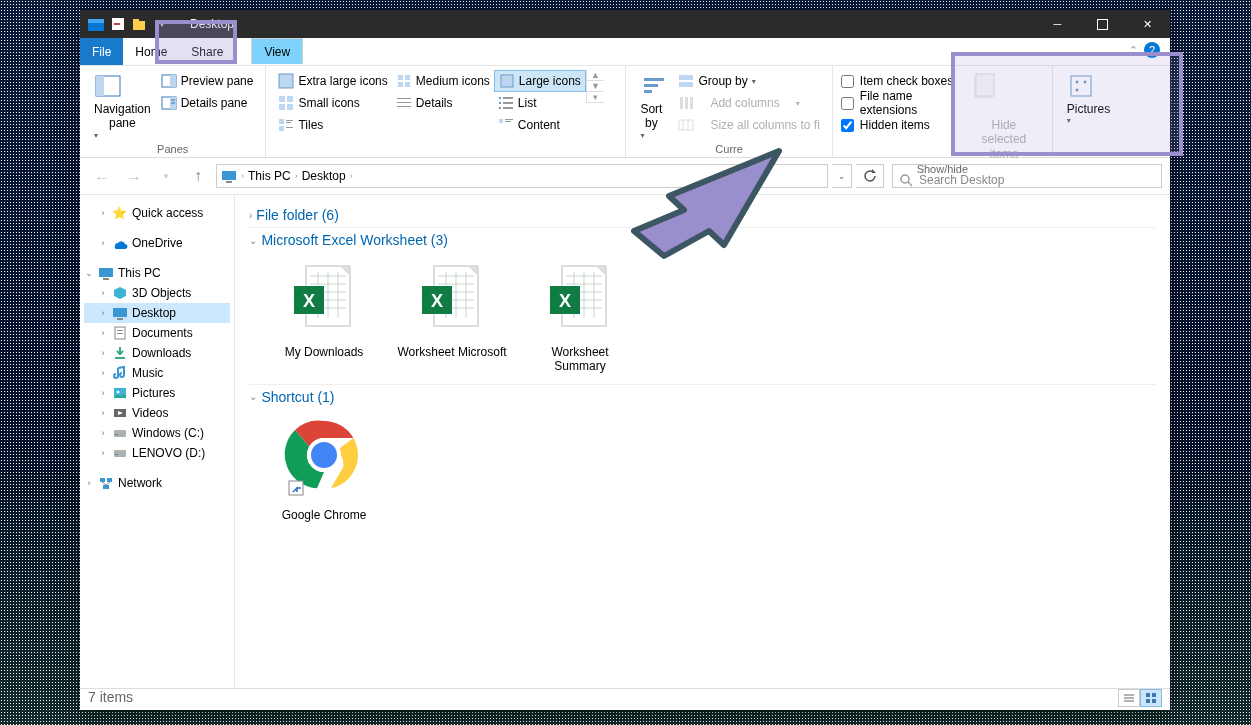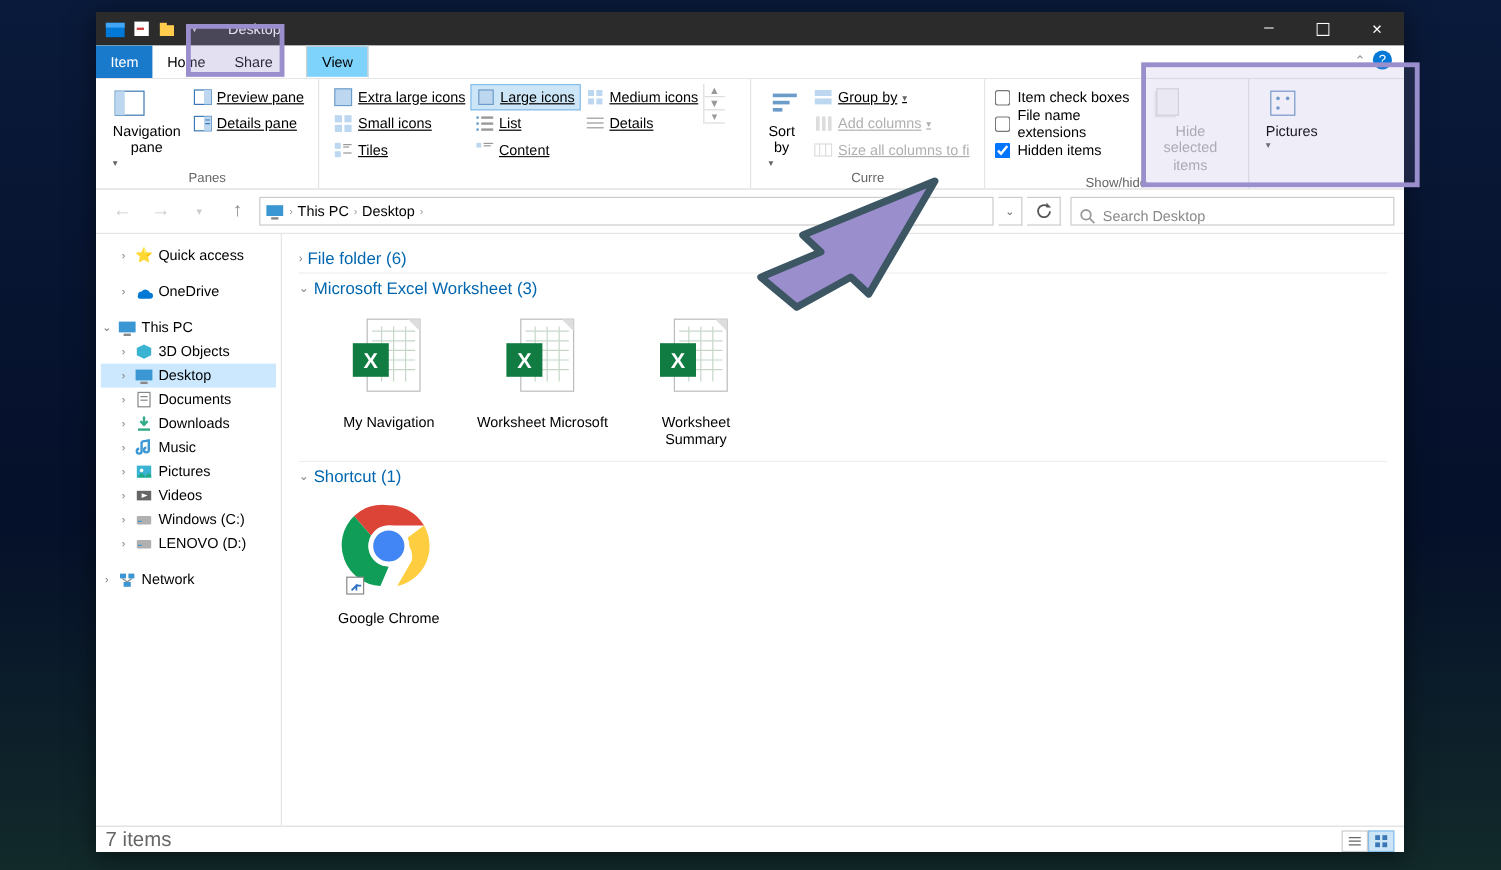--- a/index.html
+++ b/index.html
@@ -30,26 +30,26 @@
   .tab.active { background:#7dd3fc; border:1px solid #d0d0d0; border-bottom:1px solid #fff; }
   .help-icon { position:absolute; right:10px; top:4px; width:16px; height:16px; border-radius:50%; background:#0078d7; color:#fff; font-size:11px; display:flex; align-items:center; justify-content:center; }
   .collapse { position:absolute; right:32px; top:6px; font-size:11px; color:#999; }
   
   .ribbon { height: 92px; background:#fff; border-bottom:1px solid #ddd; display:flex; font-size:12px; position:relative; }
   .group { border-right:1px solid #e5e5e5; padding:4px 8px 2px; display:flex; flex-direction:column; position:relative; }
   .group-label { text-align:center; font-size:11px; color:#666; margin-top:auto; }
   .group-body { display:flex; flex:1; align-items:flex-start; }
   .big-btn { display:flex; flex-direction:column; align-items:flex-start; justify-content:center; padding:2px 6px; text-align:center; line-height:1.2; font-size:12px; }
   .big-btn svg, .big-btn .icon-holder { width:28px; height:28px; margin-bottom:2px; }
-  .small-btn { display:flex; align-items:center; gap:4px; padding:1px 4px; font-size:12px; height:22px; white-space:nowrap;text-decoration:underline; }
+  .small-btn { display:flex; align-items:center; gap:4px; padding:1px 4px; font-size:12px; height:22px; white-space:nowrap; }
   .small-btn.selected { background:#cde6f7; border:1px solid #86bce8; }
   .stack { display:flex; flex-direction:column; }
   .check-row { display:flex; align-items:center; gap:6px; font-size:12px; padding:1px 0; height:22px; }
   .check-row input { width:13px; height:13px; }
-  .disabled { color:#b0b0b0; }
+  .disabled { color:#b0b0b0;gap:16px; }
   .layout-grid { display:flex; }
   .layout-scroll { width:18px; border-left:1px solid #ddd; display:flex; flex-direction:column; }
   .layout-scroll div { flex:1; display:flex; justify-content:center; align-items:center; color:#999; font-size:9px; border-bottom:1px solid #ddd; }
   
   .navbar { height:36px; display:flex; align-items:center; padding:4px 8px; gap:4px; }
   .nav-arrow { width:28px; height:28px; display:flex; align-items:center; justify-content:center; color:#888; font-size:16px; }
   .nav-arrow.dis { color:#ccc; }
   .addr-bar { flex:1; height:24px; border:1px solid #ccc; display:flex; align-items:center; padding:0 4px; gap:4px; font-size:12px; }
   .crumb { display:flex; align-items:center; gap:4px; }
   .crumb-sep { color:#999; font-size:9px; }
@@ -64,21 +64,21 @@
   .nav-item.sel { background:#cce8ff; }
   .nav-chevron { width:10px; font-size:9px; color:#777; display:inline-block; text-align:center; }
   .nav-icon { width:16px; height:16px; display:inline-flex; align-items:center; justify-content:center; }
   .content { flex:1; padding:8px 14px; font-size:12px; overflow:auto; }
   .group-header { display:flex; align-items:center; gap:4px; font-size:14px; color:#0066b0; padding:4px 0; cursor:pointer; }
   .file-grid { display:flex; gap:18px; padding:6px 0 10px 20px; }
   .file-item { width:110px; text-align:center; }
   .file-label { margin-top:4px; font-size:12px; line-height:1.2; }
   .divider { border-bottom:1px solid #eee; }
   
-  .statusbar { height:22px; border-top:1px solid #ddd; display:flex; align-items:flex-end; font-size:17px; padding:0 8px; color:#666; }
+  .statusbar { height:22px; border-top:1px solid #ddd; display:flex; align-items:flex-start; font-size:14px; padding:0 8px; color:#666; }
   .view-toggles { margin-left:auto; display:flex; gap:0; }
   .vt { width:22px; height:18px; border:1px solid #ccc; display:flex; align-items:center; justify-content:center; }
   .vt.active { background:#cde6f7; border-color:#86bce8; }
   
   .hl-view {
     position:absolute; left:155px; top:20px; width:82px; height:44px;
     border:4px solid #9a8ecc; background:rgba(154,142,204,0.28); pointer-events:none; z-index:20;
   }
   .hl-showhide {
     position:absolute; right:68px; top:52px; width:232px; height:104px;
@@ -125,21 +125,21 @@
       <div class="win-btn">
           <svg width="11" height="11">
             <rect x="0.5" y="0.5" width="10" height="10" fill="none" stroke="#fff"></rect>
           </svg>
         </div>
       <div class="win-btn close">✕</div>
     </div>
   </div>
 
   <div class="tabs">
-    <div class="tab file">Item</div>
+    <div class="tab file">File</div>
     <div class="tab">Home</div>
     <div class="tab">Share</div>
     <div class="tab active" style="margin-left:16px">View</div>
     <span class="collapse">⌃</span>
     <span class="help-icon">?</span>
   </div>
 
   <div class="ribbon">
 
     <div class="group">
@@ -199,20 +199,39 @@
                   <rect x="1" y="2" width="5" height="5" fill="#bcd7ef"></rect>
                   <rect x="8" y="3" width="7" height="1" fill="#999"></rect>
                   <rect x="8" y="5" width="5" height="1" fill="#999"></rect>
                   <rect x="1" y="9" width="5" height="5" fill="#bcd7ef"></rect>
                   <rect x="8" y="10" width="7" height="1" fill="#999"></rect>
                 </svg>
                 <span>Tiles</span>
               </div>
           </div>
           <div class="stack">
+            <div class="small-btn">
+                <svg width="16" height="16">
+                  <rect x="2" y="2" width="5" height="5" fill="#bcd7ef"></rect>
+                  <rect x="9" y="2" width="5" height="5" fill="#bcd7ef"></rect>
+                  <rect x="2" y="9" width="5" height="5" fill="#bcd7ef"></rect>
+                  <rect x="9" y="9" width="5" height="5" fill="#bcd7ef"></rect>
+                </svg>
+                <span>Medium icons</span>
+              </div>
+            <div class="small-btn">
+                <svg width="16" height="16">
+                  <rect x="1" y="3" width="14" height="1" fill="#999"></rect>
+                  <rect x="1" y="7" width="14" height="1" fill="#999"></rect>
+                  <rect x="1" y="11" width="14" height="1" fill="#999"></rect>
+                </svg>
+                <span>Details</span>
+              </div>
+          </div>
+          <div class="stack">
             <div class="small-btn selected">
                 <svg width="16" height="16">
                   <rect x="2" y="2" width="12" height="12" fill="#bcd7ef" stroke="#6b9bc9"></rect>
                 </svg>
                 <span>Large icons</span>
               </div>
             <div class="small-btn">
                 <svg width="16" height="16">
                   <rect x="1" y="2" width="2" height="2" fill="#6b9bc9"></rect>
                   <rect x="5" y="2" width="10" height="2" fill="#999"></rect>
@@ -223,39 +242,20 @@
                 </svg>
                 <span>List</span>
               </div>
             <div class="small-btn">
                 <svg width="16" height="16">
                   <rect x="1" y="2" width="4" height="4" fill="#bcd7ef"></rect>
                   <rect x="7" y="2" width="8" height="1" fill="#999"></rect>
                   <rect x="7" y="4" width="6" height="1" fill="#999"></rect>
                 </svg>
                 <span>Content</span>
-              </div>
-          </div>
-          <div class="stack">
-            <div class="small-btn">
-                <svg width="16" height="16">
-                  <rect x="2" y="2" width="5" height="5" fill="#bcd7ef"></rect>
-                  <rect x="9" y="2" width="5" height="5" fill="#bcd7ef"></rect>
-                  <rect x="2" y="9" width="5" height="5" fill="#bcd7ef"></rect>
-                  <rect x="9" y="9" width="5" height="5" fill="#bcd7ef"></rect>
-                </svg>
-                <span>Medium icons</span>
-              </div>
-            <div class="small-btn">
-                <svg width="16" height="16">
-                  <rect x="1" y="3" width="14" height="1" fill="#999"></rect>
-                  <rect x="1" y="7" width="14" height="1" fill="#999"></rect>
-                  <rect x="1" y="11" width="14" height="1" fill="#999"></rect>
-                </svg>
-                <span>Details</span>
               </div>
           </div>
         </div>
         <div class="layout-scroll">
             <div>▲</div>
             <div>▼</div>
             <div>▾</div>
           </div>
       </div>
     </div>
@@ -544,21 +544,21 @@
                 <line x1="26" y1="34" x2="62" y2="34"></line>
                 <line x1="26" y1="42" x2="62" y2="42"></line>
                 <line x1="26" y1="50" x2="62" y2="50"></line>
                 <line x1="34" y1="14" x2="34" y2="60"></line>
                 <line x1="44" y1="14" x2="44" y2="60"></line>
                 <line x1="54" y1="14" x2="54" y2="60"></line>
               </g>
               <rect x="10" y="28" width="30" height="28" fill="#107c41"></rect>
               <text x="25" y="49" text-anchor="middle" fill="#fff" font-size="18" font-weight="bold" font-family="Segoe UI">X</text>
             </svg>
-          <div class="file-label">My Navigation</div>
+          <div class="file-label">My Downloads</div>
         </div>
         <div class="file-item">
           <svg width="80" height="80">
               <rect x="22" y="8" width="44" height="60" fill="#fff" stroke="#bbb"></rect>
               <polygon points="66,8 56,8 66,18" fill="#ddd"></polygon>
               <g stroke="#c5d8c8" stroke-width="1">
                 <line x1="26" y1="18" x2="62" y2="18"></line>
                 <line x1="26" y1="26" x2="62" y2="26"></line>
                 <line x1="26" y1="34" x2="62" y2="34"></line>
                 <line x1="26" y1="42" x2="62" y2="42"></line>

